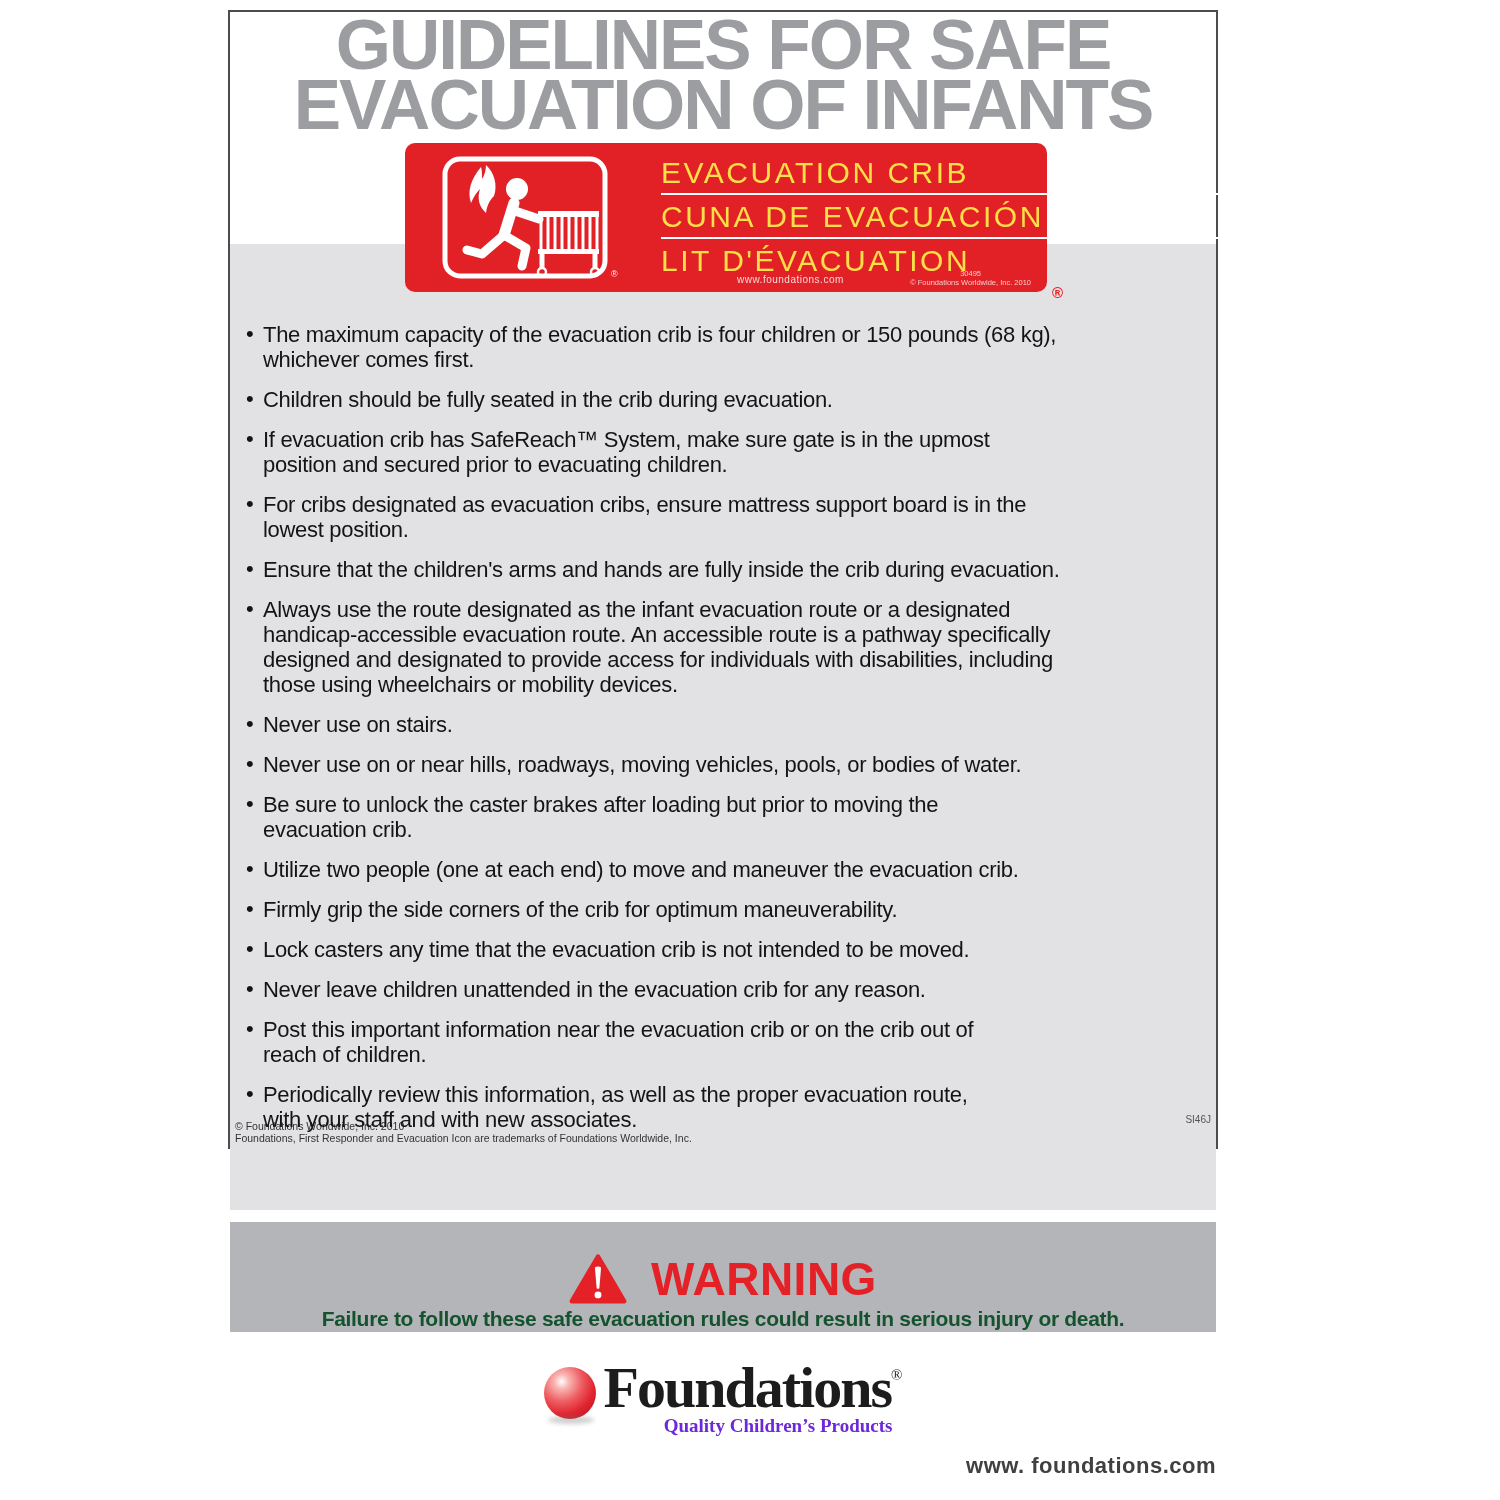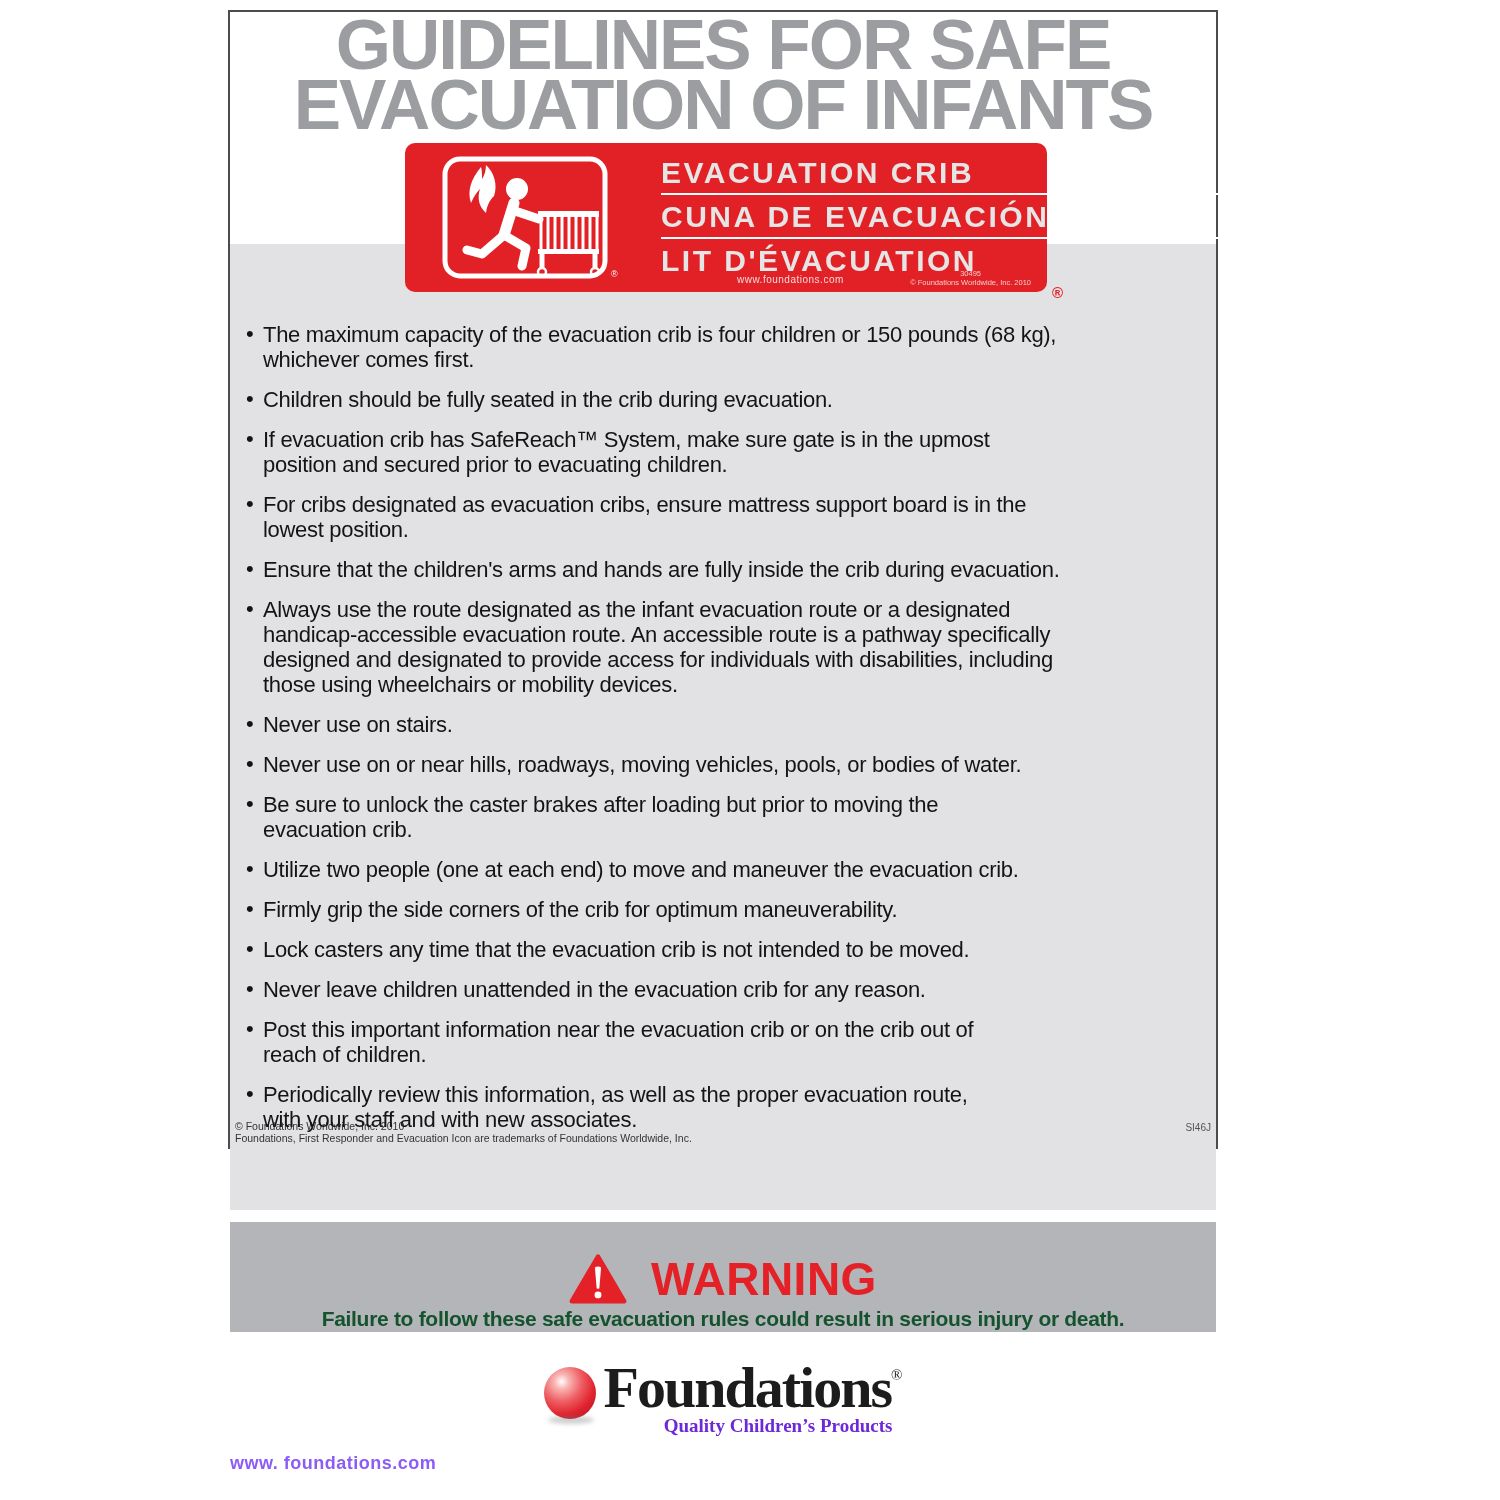--- a/index.html
+++ b/index.html
@@ -22,21 +22,21 @@
   }
   
   .banner{
     position:absolute;left:175px;top:131px;width:642px;height:149px;
     background:#e22127;border-radius:10px;z-index:3;
   }
   .icon-box{position:absolute;left:36px;top:12px;width:168px;height:125px;}
   .icon-reg{position:absolute;left:206px;top:126px;color:#ffffff;font-size:9px;}
   .banner-text{position:absolute;left:256px;top:13px;width:578px;}
   .banner-line{
-    color:#e5e5e5;font-weight:bold;font-size:30px;line-height:33px;
+    color:#fde047;font-weight:normal;font-size:30px;line-height:33px;
     letter-spacing:2.5px;white-space:nowrap;
   }
   .banner-rule{height:2px;background:#ffffff;margin:4px 0 5px 0;}
   .banner-web{
     position:absolute;left:332px;bottom:7px;color:#f6d8d8;font-size:10px;letter-spacing:0.5px;
   }
   .banner-copy{
     position:absolute;right:16px;bottom:5px;text-align:center;color:#f3caca;
     font-size:7.5px;line-height:8.5px;
   }
@@ -78,27 +78,27 @@
   .brand{
     font-family:"Liberation Serif", serif;font-weight:bold;color:#1c1c1c;
     font-size:58px;line-height:62px;letter-spacing:-2px;
   }
   .brand-reg{font-family:"Liberation Serif", serif;font-size:15px;color:#1c1c1c;margin-top:10px;}
   .tagline{
     font-family:"Liberation Serif", serif;font-weight:bold;color:#6d28d9;
     font-size:19px;margin-top:-4px;padding-right:10px;
   }
   .site{
-    text-align:left;font-weight:bold;color:#8b5cf6;font-size:18px;
+    text-align:right;font-weight:bold;color:#404040;font-size:22px;
     letter-spacing:0.5px;margin-top:16px;
   }
   .foot{
     position:absolute;left:5px;bottom:3px;color:#333333;font-size:10.5px;line-height:12px;
   }
-  .code{position:absolute;right:5px;bottom:14px;color:#555555;font-size:10px;}
+  .code{position:absolute;right:5px;bottom:22px;color:#555555;font-size:10px;}
 </style>
 </head>
 <body>
 
 <div class="poster">
 
   <div class="title">
     <div>GUIDELINES FOR SAFE</div>
     <div>EVACUATION OF INFANTS</div>
   </div>

